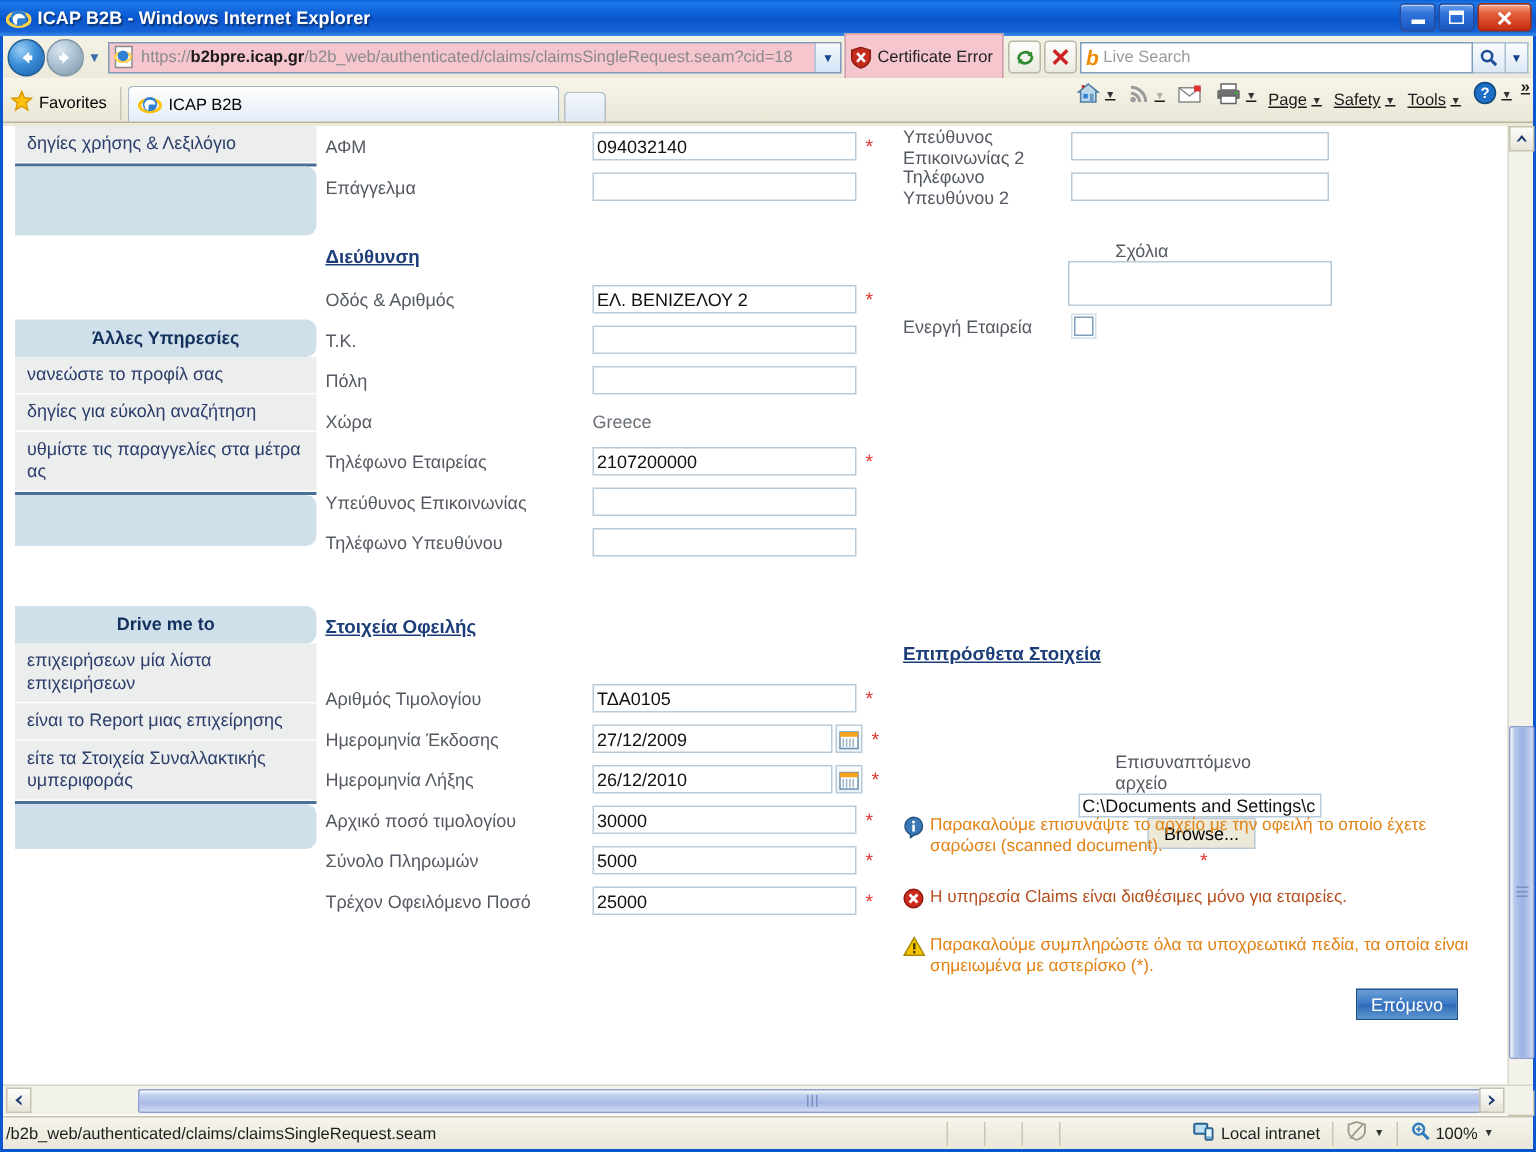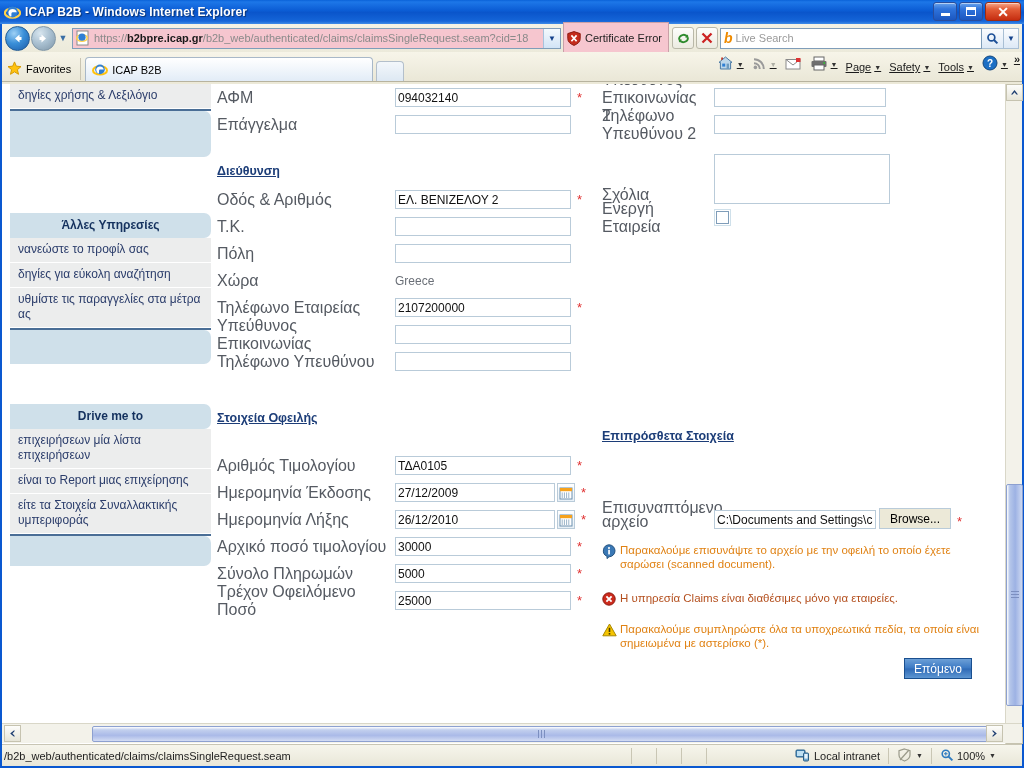--- a/index.html
+++ b/index.html
@@ -220,24 +220,24 @@
   .sb-rule { height: 2px; background: #4a6e96; }
   .sb-blank-blue { background: #cfe0ea; height: 46px; border-radius: 0 7px 7px 0;}
   .sb-blank-white { background: #ffffff; height: 56px; }
 
   
   #form { position: absolute; left: 215px; top: 0; width: 780px; }
   .col-left { position: absolute; left: 0px; top: 0px; width: 385px; }
   .col-right { position: absolute; left: 385px; top: 0px; width: 395px; }
 
   .frow { display: flex; align-items: center; height: 27px; }
-  .frow.tall { height: 60px; align-items: flex-end; }
+  .frow.tall { height: 60px; align-items: center; flex-direction: column; }
   .flabel {
     width: 178px; flex: none;
-    color: #555a62; font-size: 16px;
+    color: #555a62; font-size: 12px;
     padding-right: 6px;
   }
   .flabel.wrap { line-height: 14px; padding-top: 4px; }
   .flabel.r { width: 112px; }
   .fstatic { color: #6a6f77; font-size: 12px; }
 
   input.tb {
     width: 176px; height: 19px;
     border: 1px solid #b9cbd9;
     background: #ffffff;

